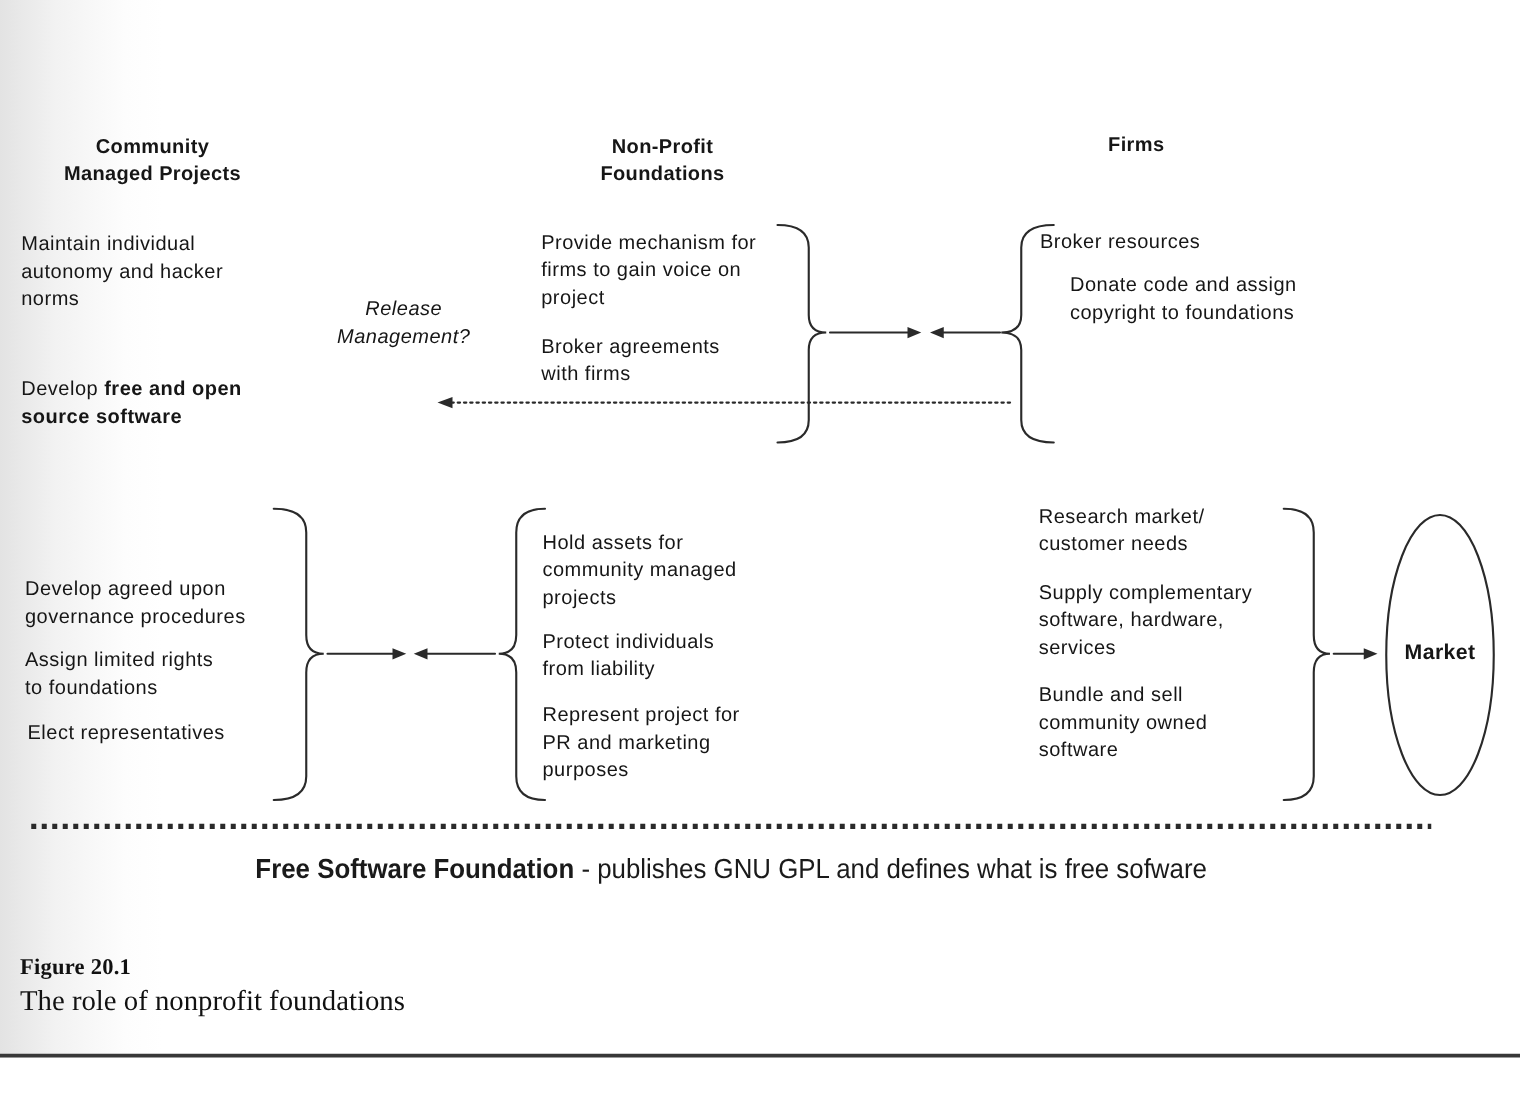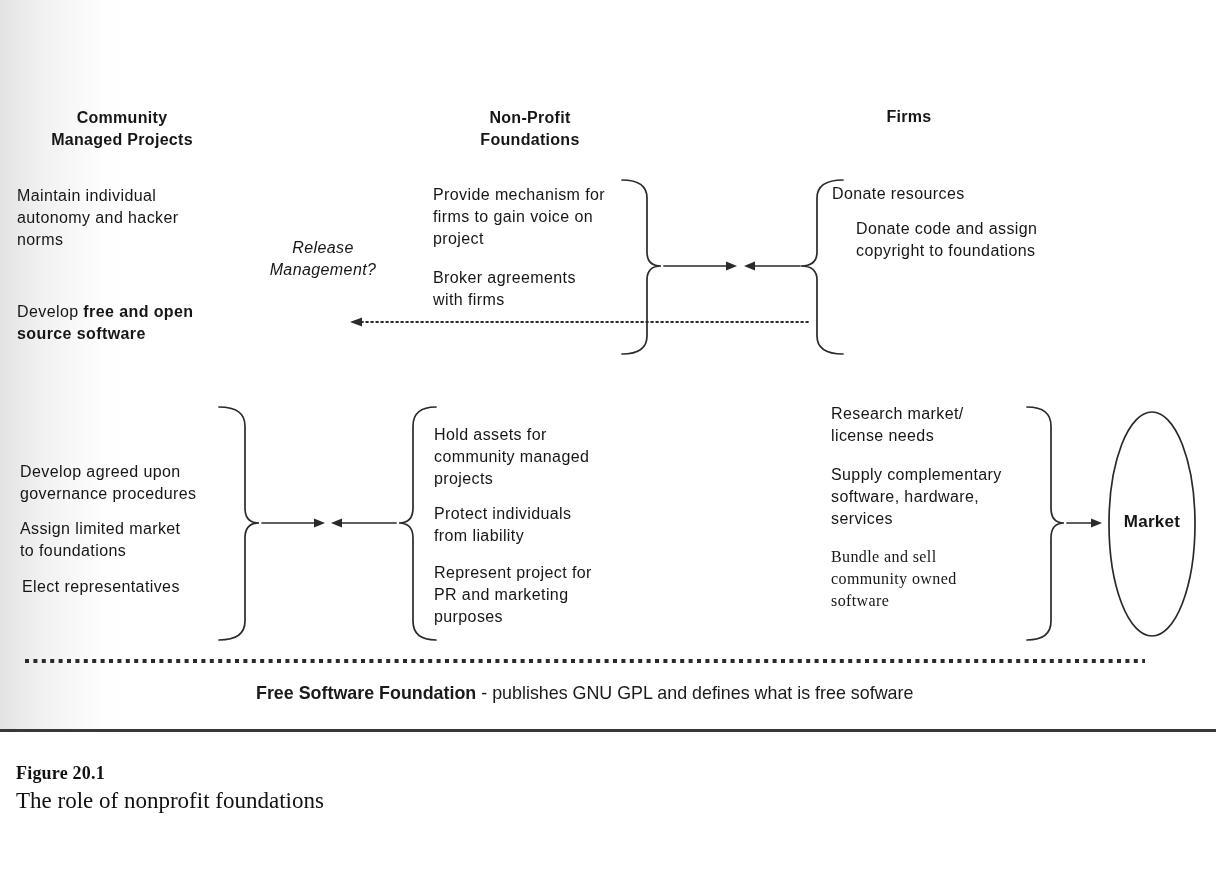--- a/index.html
+++ b/index.html
@@ -2,35 +2,35 @@
 <html><head>
 <meta charset="utf-8">
 <style>
   html,body{margin:0;padding:0;}
   body{
     width:1216px;height:894px;overflow:hidden;
     font-family:"Liberation Sans","DejaVu Sans",sans-serif;
     color:#161616;
   }
   #page{
-    position:relative;width:1216px;height:732px;
+    position:relative;width:1216px;height:846px;
     background:linear-gradient(90deg,#e3e3e3 0px,#f2f2f2 45px,#fdfdfd 100px,#ffffff 130px);
   }
   #gfx{position:absolute;left:0;top:0;width:1216px;height:894px;}
   .t{
     position:absolute;
     font-size:16px;line-height:22px;letter-spacing:0.4px;
     white-space:pre-line;color:#161616;
   }
   .hdr{font-weight:bold;text-align:center;letter-spacing:0.3px;}
   .it{font-style:italic;text-align:center;}
   .t b{font-weight:bold;}
   .foot{
     position:absolute;left:15px;width:1140px;text-align:center;
-    font-size:19px;letter-spacing:0px;color:#1a1a1a;
+    font-size:22px;letter-spacing:0px;color:#1a1a1a;
   }
   .foot .sq{display:inline-block;transform:scaleX(0.94);transform-origin:center;white-space:nowrap;}
   .cap-num{
     position:absolute;font-family:"Liberation Serif","DejaVu Serif",serif;
     font-weight:bold;font-size:18px;color:#111;letter-spacing:0.2px;
   }
   .cap-title{
     position:absolute;font-family:"Liberation Serif","DejaVu Serif",serif;
     font-size:23px;color:#111;
   }
@@ -98,45 +98,45 @@
 
   <div class="t it" style="left:228px;top:237px;width:190px;">Release
 Management?</div>
 
   <div class="t" style="left:433px;top:184px;width:220px;">Provide mechanism for
 firms to gain voice on
 project</div>
   <div class="t" style="left:433px;top:267px;width:220px;">Broker agreements
 with firms</div>
 
-  <div class="t" style="left:832px;top:183px;width:230px;">Donate resources</div>
+  <div class="t" style="left:832px;top:183px;width:230px;">Broker resources</div>
   <div class="t" style="left:832px;top:218px;width:230px;margin-left:24px;">Donate code and assign
 copyright to foundations</div>
 
   <div class="t" style="left:20px;top:461px;width:230px;">Develop agreed upon
 governance procedures</div>
-  <div class="t" style="left:20px;top:518px;width:230px;">Assign limited market
+  <div class="t" style="left:20px;top:518px;width:230px;">Assign limited rights
 to foundations</div>
   <div class="t" style="left:22px;top:576px;width:230px;">Elect representatives</div>
 
   <div class="t" style="left:434px;top:424px;width:220px;">Hold assets for
 community managed
 projects</div>
   <div class="t" style="left:434px;top:503px;width:220px;">Protect individuals
 from liability</div>
   <div class="t" style="left:434px;top:562px;width:220px;">Represent project for
 PR and marketing
 purposes</div>
 
   <div class="t" style="left:831px;top:403px;width:230px;">Research market/
-license needs</div>
+customer needs</div>
   <div class="t" style="left:831px;top:464px;width:230px;">Supply complementary
 software, hardware,
 services</div>
-  <div class="t" style="left:831px;top:546px;width:230px;font-family:Liberation Serif, serif;">Bundle and sell
+  <div class="t" style="left:831px;top:546px;width:230px;">Bundle and sell
 community owned
 software</div>
 
   <div class="market">Market</div>
 
   <div class="foot" style="top:682px;"><span class="sq"><b>Free Software Foundation</b><span> - publishes GNU GPL and defines what is free sofware</span></span></div>
 
   <div class="cap-num" style="left:16px;top:763px;">Figure 20.1</div>
   <div class="cap-title" style="left:16px;top:788px;">The role of nonprofit foundations</div>
 

